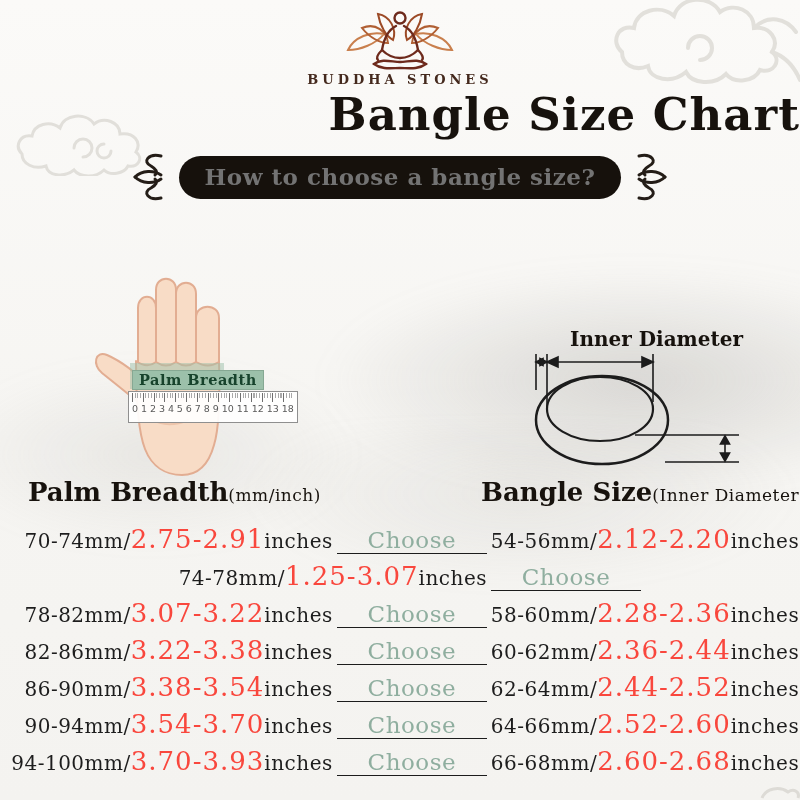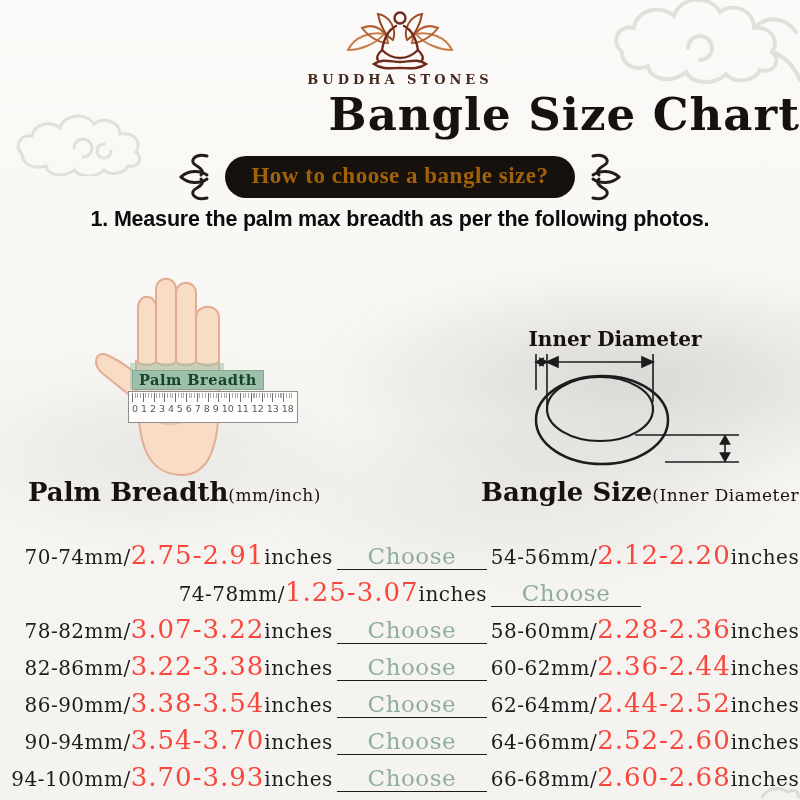--- a/index.html
+++ b/index.html
@@ -12,47 +12,47 @@
   .wash3{left:240px;top:430px;width:560px;height:160px;background:radial-gradient(ellipse at 50% 40%,rgba(150,148,144,.14),rgba(150,148,144,0) 70%);filter:blur(10px);}
   .cloud{position:absolute;pointer-events:none;}
 
   
   .logo{position:absolute;left:50%;top:6px;transform:translateX(-50%);}
   .brand{position:absolute;left:0;right:0;top:72px;text-align:center;font-size:13px;font-weight:700;letter-spacing:4px;color:#44291d;}
   .title{position:absolute;left:0;right:0;top:88px;text-align:right;font-size:45px;font-weight:700;color:#17120d;letter-spacing:1px;margin:0;}
 
   
   .banner-row{position:absolute;left:0;right:0;top:151px;display:flex;align-items:center;justify-content:center;gap:11px;}
-  .pill{background:#16110c;color:#a16207;font-size:23px;font-weight:700;padding:7px 26px 9px;border-radius:24px;letter-spacing:.5px;font-family:Liberation Serif, serif;}
+  .pill{background:#16110c;color:#737373;font-size:23px;font-weight:700;padding:7px 26px 9px;border-radius:24px;letter-spacing:.5px;}
   .flourish{width:38px;height:52px;}
   .flourish.right{transform:scaleX(-1);}
 
   
   .instructions{position:absolute;left:0;right:0;top:203px;text-align:center;font-family:"Liberation Sans",sans-serif;font-weight:700;font-size:21.5px;color:#0d0d0d;line-height:33px;letter-spacing:-0.2px;}
   .instructions p{margin:0;}
 
   
   .diagrams{position:absolute;left:0;top:0;width:800px;height:800px;pointer-events:none;}
   .hand-svg{position:absolute;left:92px;top:277px;}
   .palm-label{position:absolute;left:132px;top:370px;background:#9cc0aa;color:#17432c;font-size:14.5px;font-weight:700;padding:1px 7px 2px;letter-spacing:.5px;box-shadow:0 0 0 1px #86a893 inset;}
   .ruler{position:absolute;left:128px;top:391px;width:170px;height:32px;background:rgba(255,255,255,.93);border:1px solid #8f8f8f;box-sizing:border-box;}
   .ruler-ticks{height:9px;margin:1px 3px 0;background-image:repeating-linear-gradient(90deg,#6f6f6f 0 1px,transparent 1px 10.8px),repeating-linear-gradient(90deg,#a9a9a9 0 1px,transparent 1px 2.7px);background-size:100% 9px,100% 5px;background-repeat:no-repeat;}
   .ruler-numbers{display:flex;justify-content:space-between;padding:0 3px;font-family:"DejaVu Sans",sans-serif;font-size:9.5px;color:#5a5a5a;line-height:14px;}
-  .bangle-label{position:absolute;left:487px;top:327px;width:256px;text-align:center;font-size:20px;font-weight:700;color:#17120d;}
+  .bangle-label{position:absolute;left:487px;top:327px;width:256px;text-align:right;font-size:20px;font-weight:700;color:#17120d;}
   .bangle-svg{position:absolute;left:487px;top:350px;}
 
   
   .col-headers{position:absolute;left:0;right:0;top:477px;display:flex;gap:32px;}
   .col-h{font-weight:700;font-size:26px;color:#17120d;white-space:nowrap;}
   .col-h .unit{font-size:17px;font-weight:400;letter-spacing:.5px;}
   .col-h.left{margin-left:28px;width:290px;text-align:center;}
   .col-h.right{margin-left:auto;width:315px;text-align:center;margin-right:4px;}
 
   
-  .size-table{position:absolute;left:0;right:0;top:524px;margin-top:16px;}
+  .size-table{position:absolute;left:0;right:0;top:524px;}
   .size-row{display:flex;align-items:baseline;height:37px;justify-content:center;}
   .cell{white-space:nowrap;}
   .cell.left{flex:0 0 332px;text-align:right;}
   .cell.right{flex:0 0 306px;text-align:left;}
   .mm{font-size:20px;color:#1d1d1d;letter-spacing:.5px;}
   .red{font-size:26px;color:#f9473d;letter-spacing:1px;}
   .unit-s{font-size:20px;color:#1d1d1d;letter-spacing:.5px;}
   .choose{flex:0 0 150px;margin:0 4px;text-align:center;border-bottom:1.6px solid #1c1c1c;}
   .choose span{font-size:23px;color:#8fae9f;letter-spacing:.5px;cursor:pointer;}
 </style>
@@ -120,21 +120,20 @@
       <g fill="none" stroke="#241d17" stroke-width="3" stroke-linecap="round">
         <path d="M31,5 C18,2 12,11 21,15 C26,18 28,21 25,24"></path>
         <path d="M5,26 C12,19 24,19 31,24"></path>
         <path d="M5,26 C12,33 24,33 31,28"></path>
         <path d="M31,47 C18,50 12,41 21,37 C26,34 28,31 25,28"></path>
       </g>
     </svg>
   </div>
 
   <div class="instructions">
-    <p>1. Measure the palm max breadth as per the following photos.</p>
   </div>
 
   <div class="diagrams">
     <svg class="hand-svg" width="250" height="200" viewBox="0 0 250 200">
       <g fill="#f8dcc6" stroke="#e2ad92" stroke-width="2" stroke-linejoin="round" stroke-linecap="round">
 
         <path d="M52,130 C40,120 20,104 10,96 C0,88 3,73 15,78 C29,84 46,97 56,108 C58,112 56,124 52,130 Z"></path>
 
         <path d="M46,98 V31 C46,16 64,16 64,31 V98 Z"></path>
         <path d="M64,98 V13 C64,-2 84,-2 84,13 V98 Z"></path>

